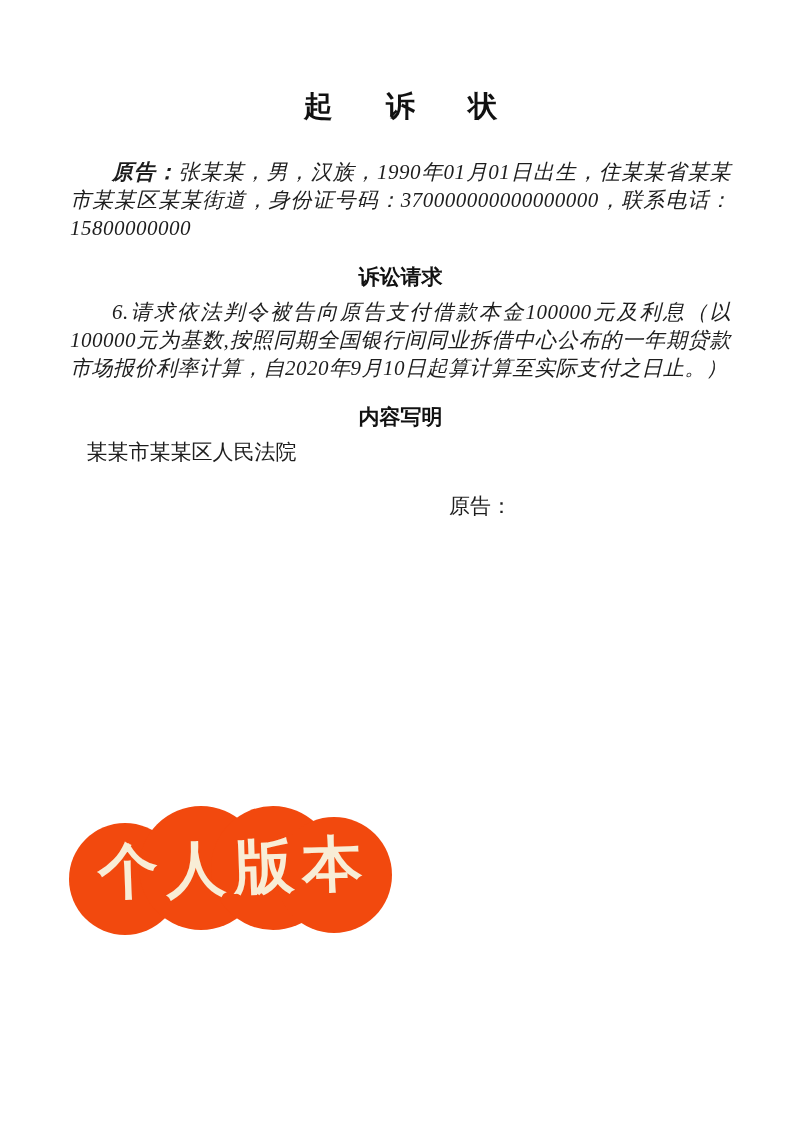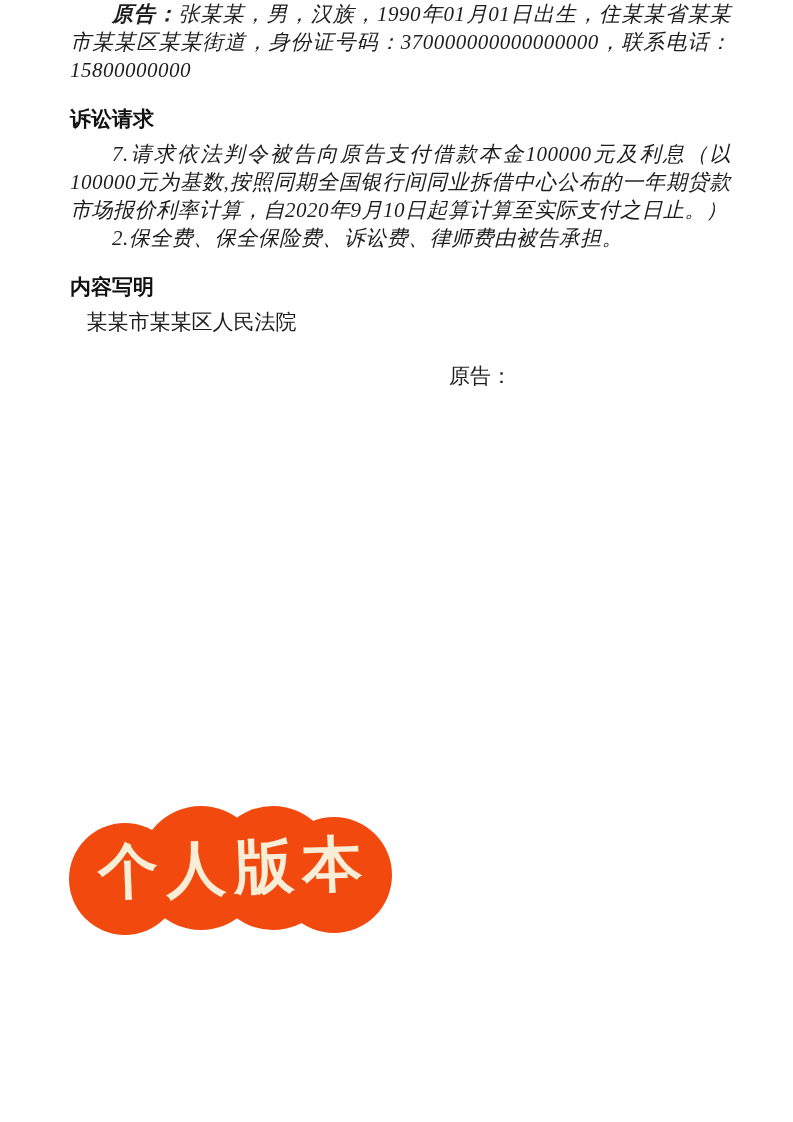--- a/index.html
+++ b/index.html
@@ -41,21 +41,21 @@
     font-style: italic;
   }
   .para b {
     font-weight: bold;
   }
   .section-heading {
     margin: 21px 0 7px 0;
     font-size: 21px;
     line-height: 28px;
     font-weight: bold;
-    text-align: left;
+    text-align: center;
     color: #111111;
   }
   .salutation {
     margin: 16px 0 0 0;
     font-size: 21px;
     line-height: 28px;
     text-indent: 2em;
   }
   .court-name {
     margin: 4px;
@@ -104,29 +104,29 @@
     color: #F8EDD6;
     white-space: nowrap;
   }
 </style>
 </head>
 <body>
 
 <div class="page">
   <div class="content">
 
+    <h1 class="doc-title">起　诉　状</h1>
 
     <p class="para"><b>原告：</b><span>张某某，男，汉族，1990年01月01日出生，住某某省某某市某某区某某街道，身份证号码：370000000000000000，联系电话：15800000000</span></p>
 
 
     <h2 class="section-heading">诉讼请求</h2>
 
-    <p class="para">7.请求依法判令被告向原告支付借款本金100000元及利息（以100000元为基数,按照同期全国银行间同业拆借中心公布的一年期贷款市场报价利率计算，自2020年9月10日起算计算至实际支付之日止。）</p>
+    <p class="para">6.请求依法判令被告向原告支付借款本金100000元及利息（以100000元为基数,按照同期全国银行间同业拆借中心公布的一年期贷款市场报价利率计算，自2020年9月10日起算计算至实际支付之日止。）</p>
 
-    <p class="para">2.保全费、保全保险费、诉讼费、律师费由被告承担。</p>
 
     <h2 class="section-heading">内容写明</h2>
 
 
 
 
     <p class="court-name">某某市某某区人民法院</p>
 
     <div class="sig-block">
       <p>原告：</p>

